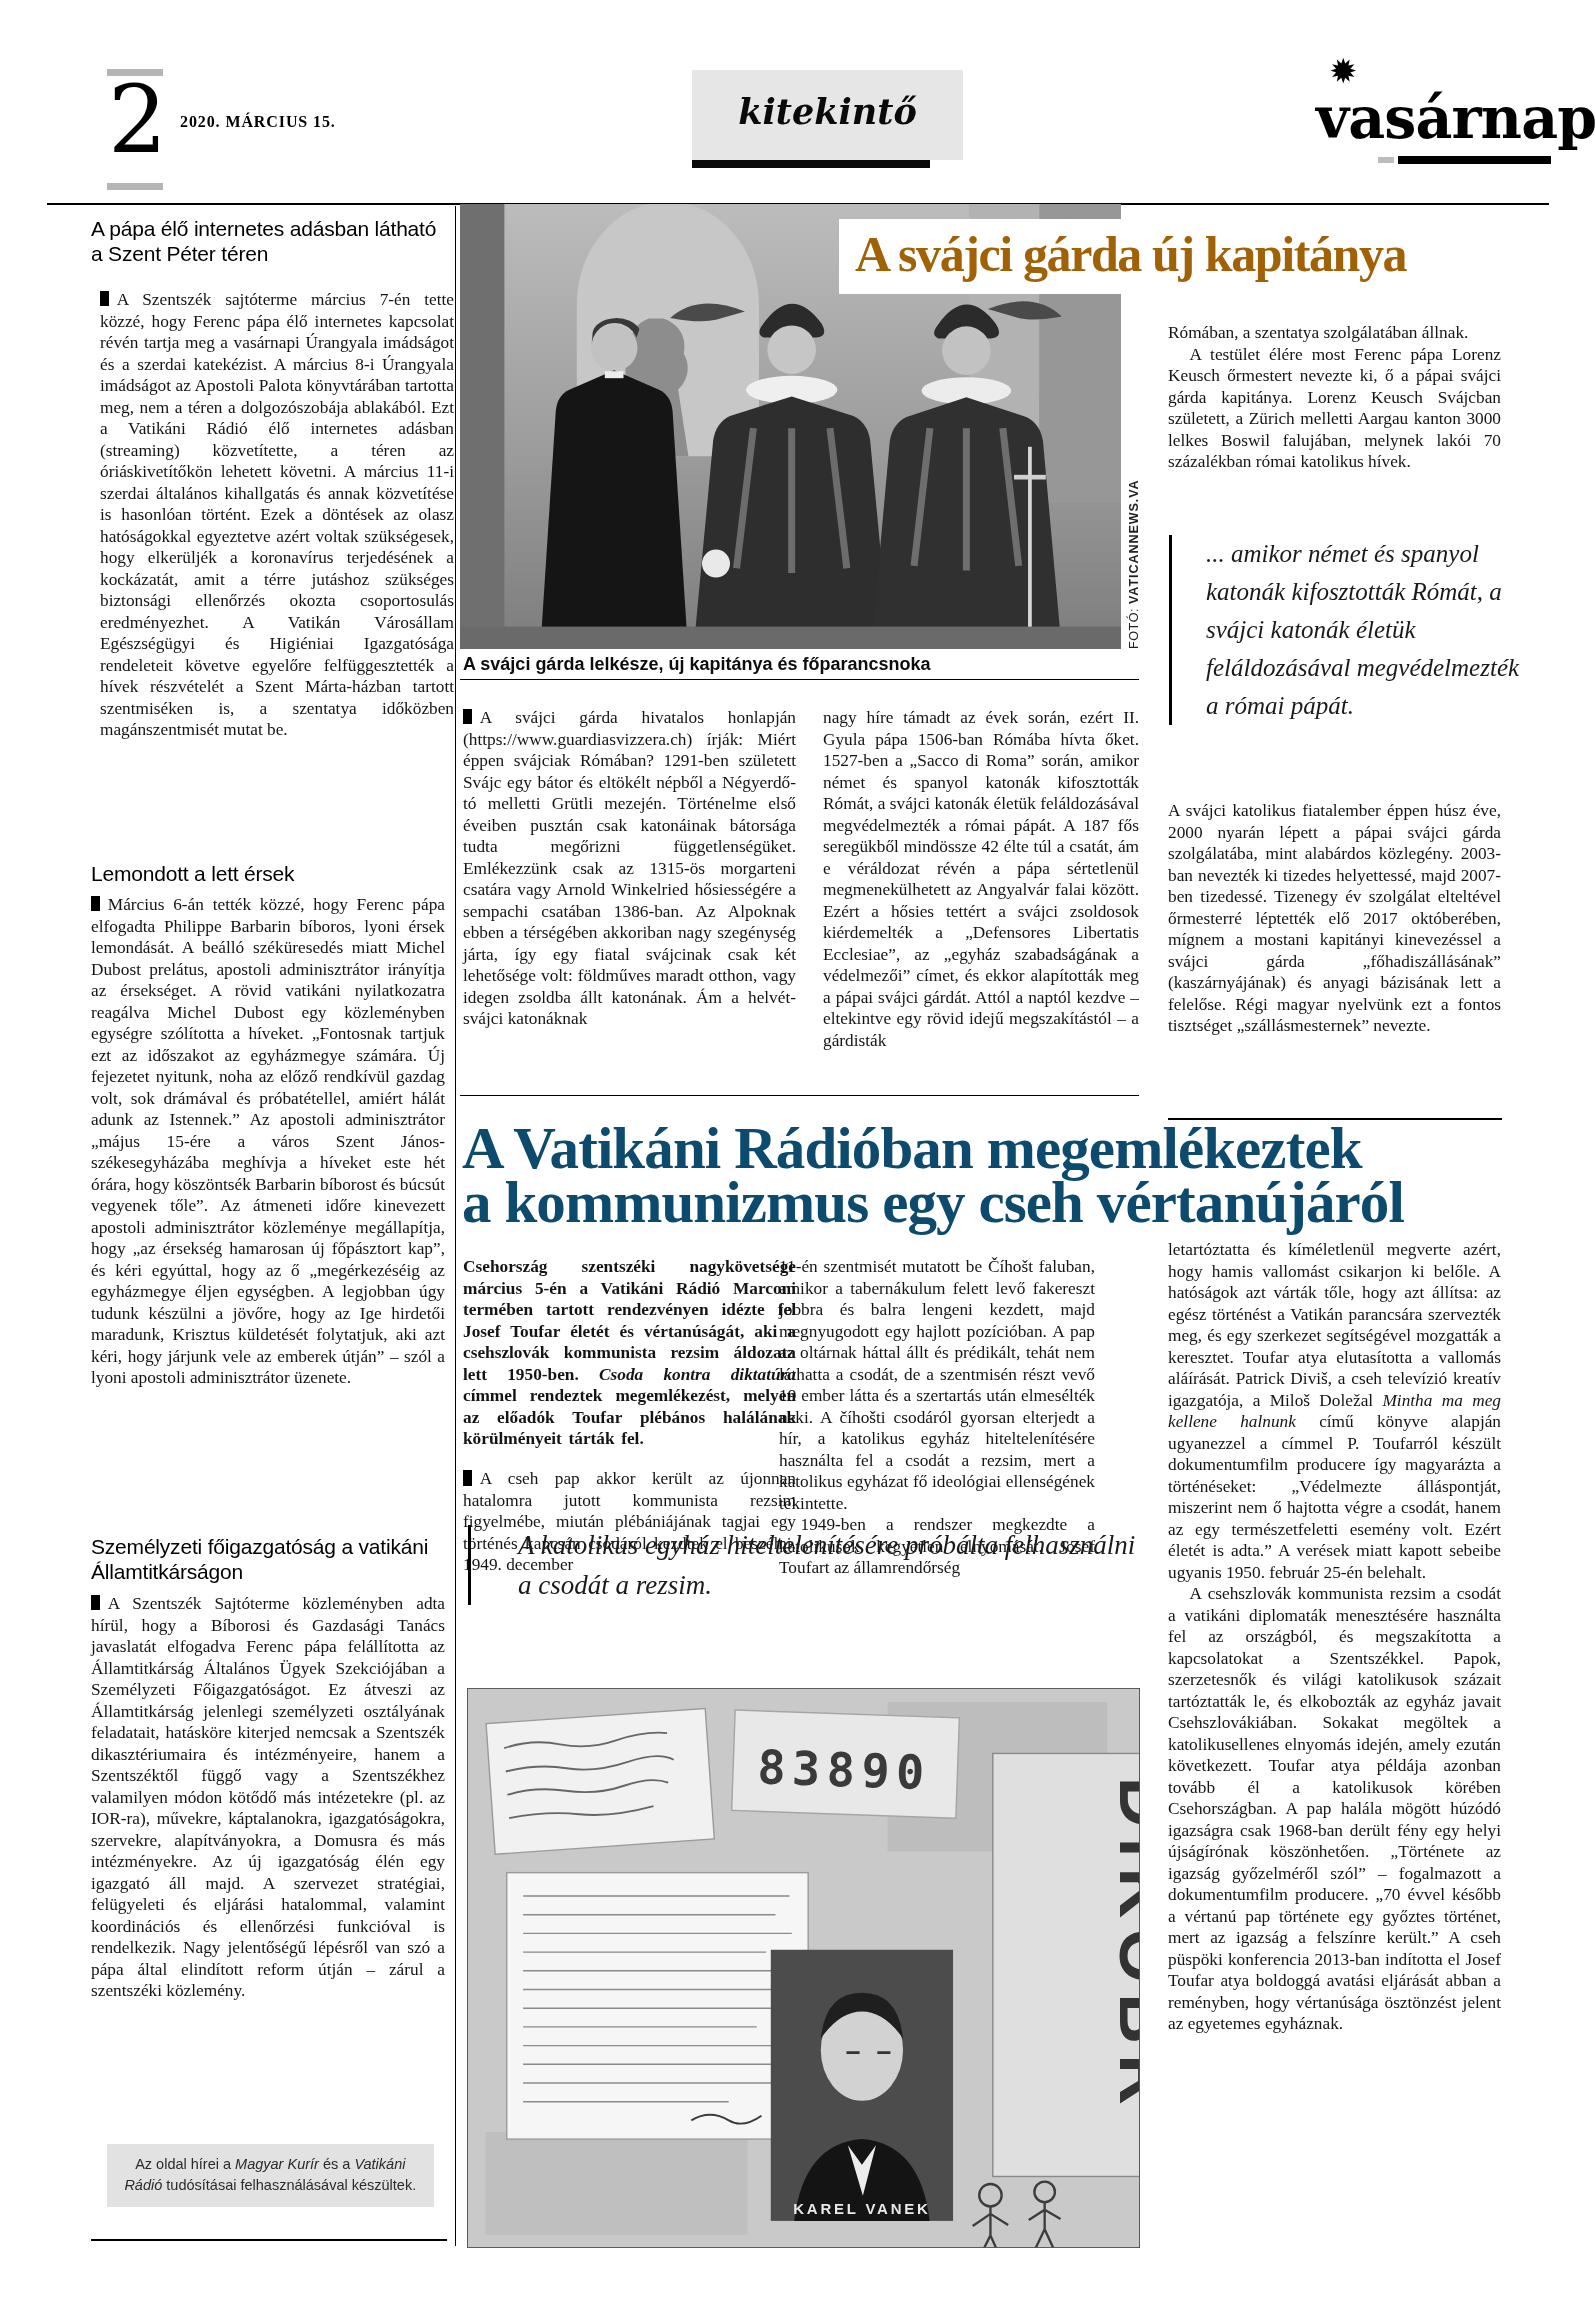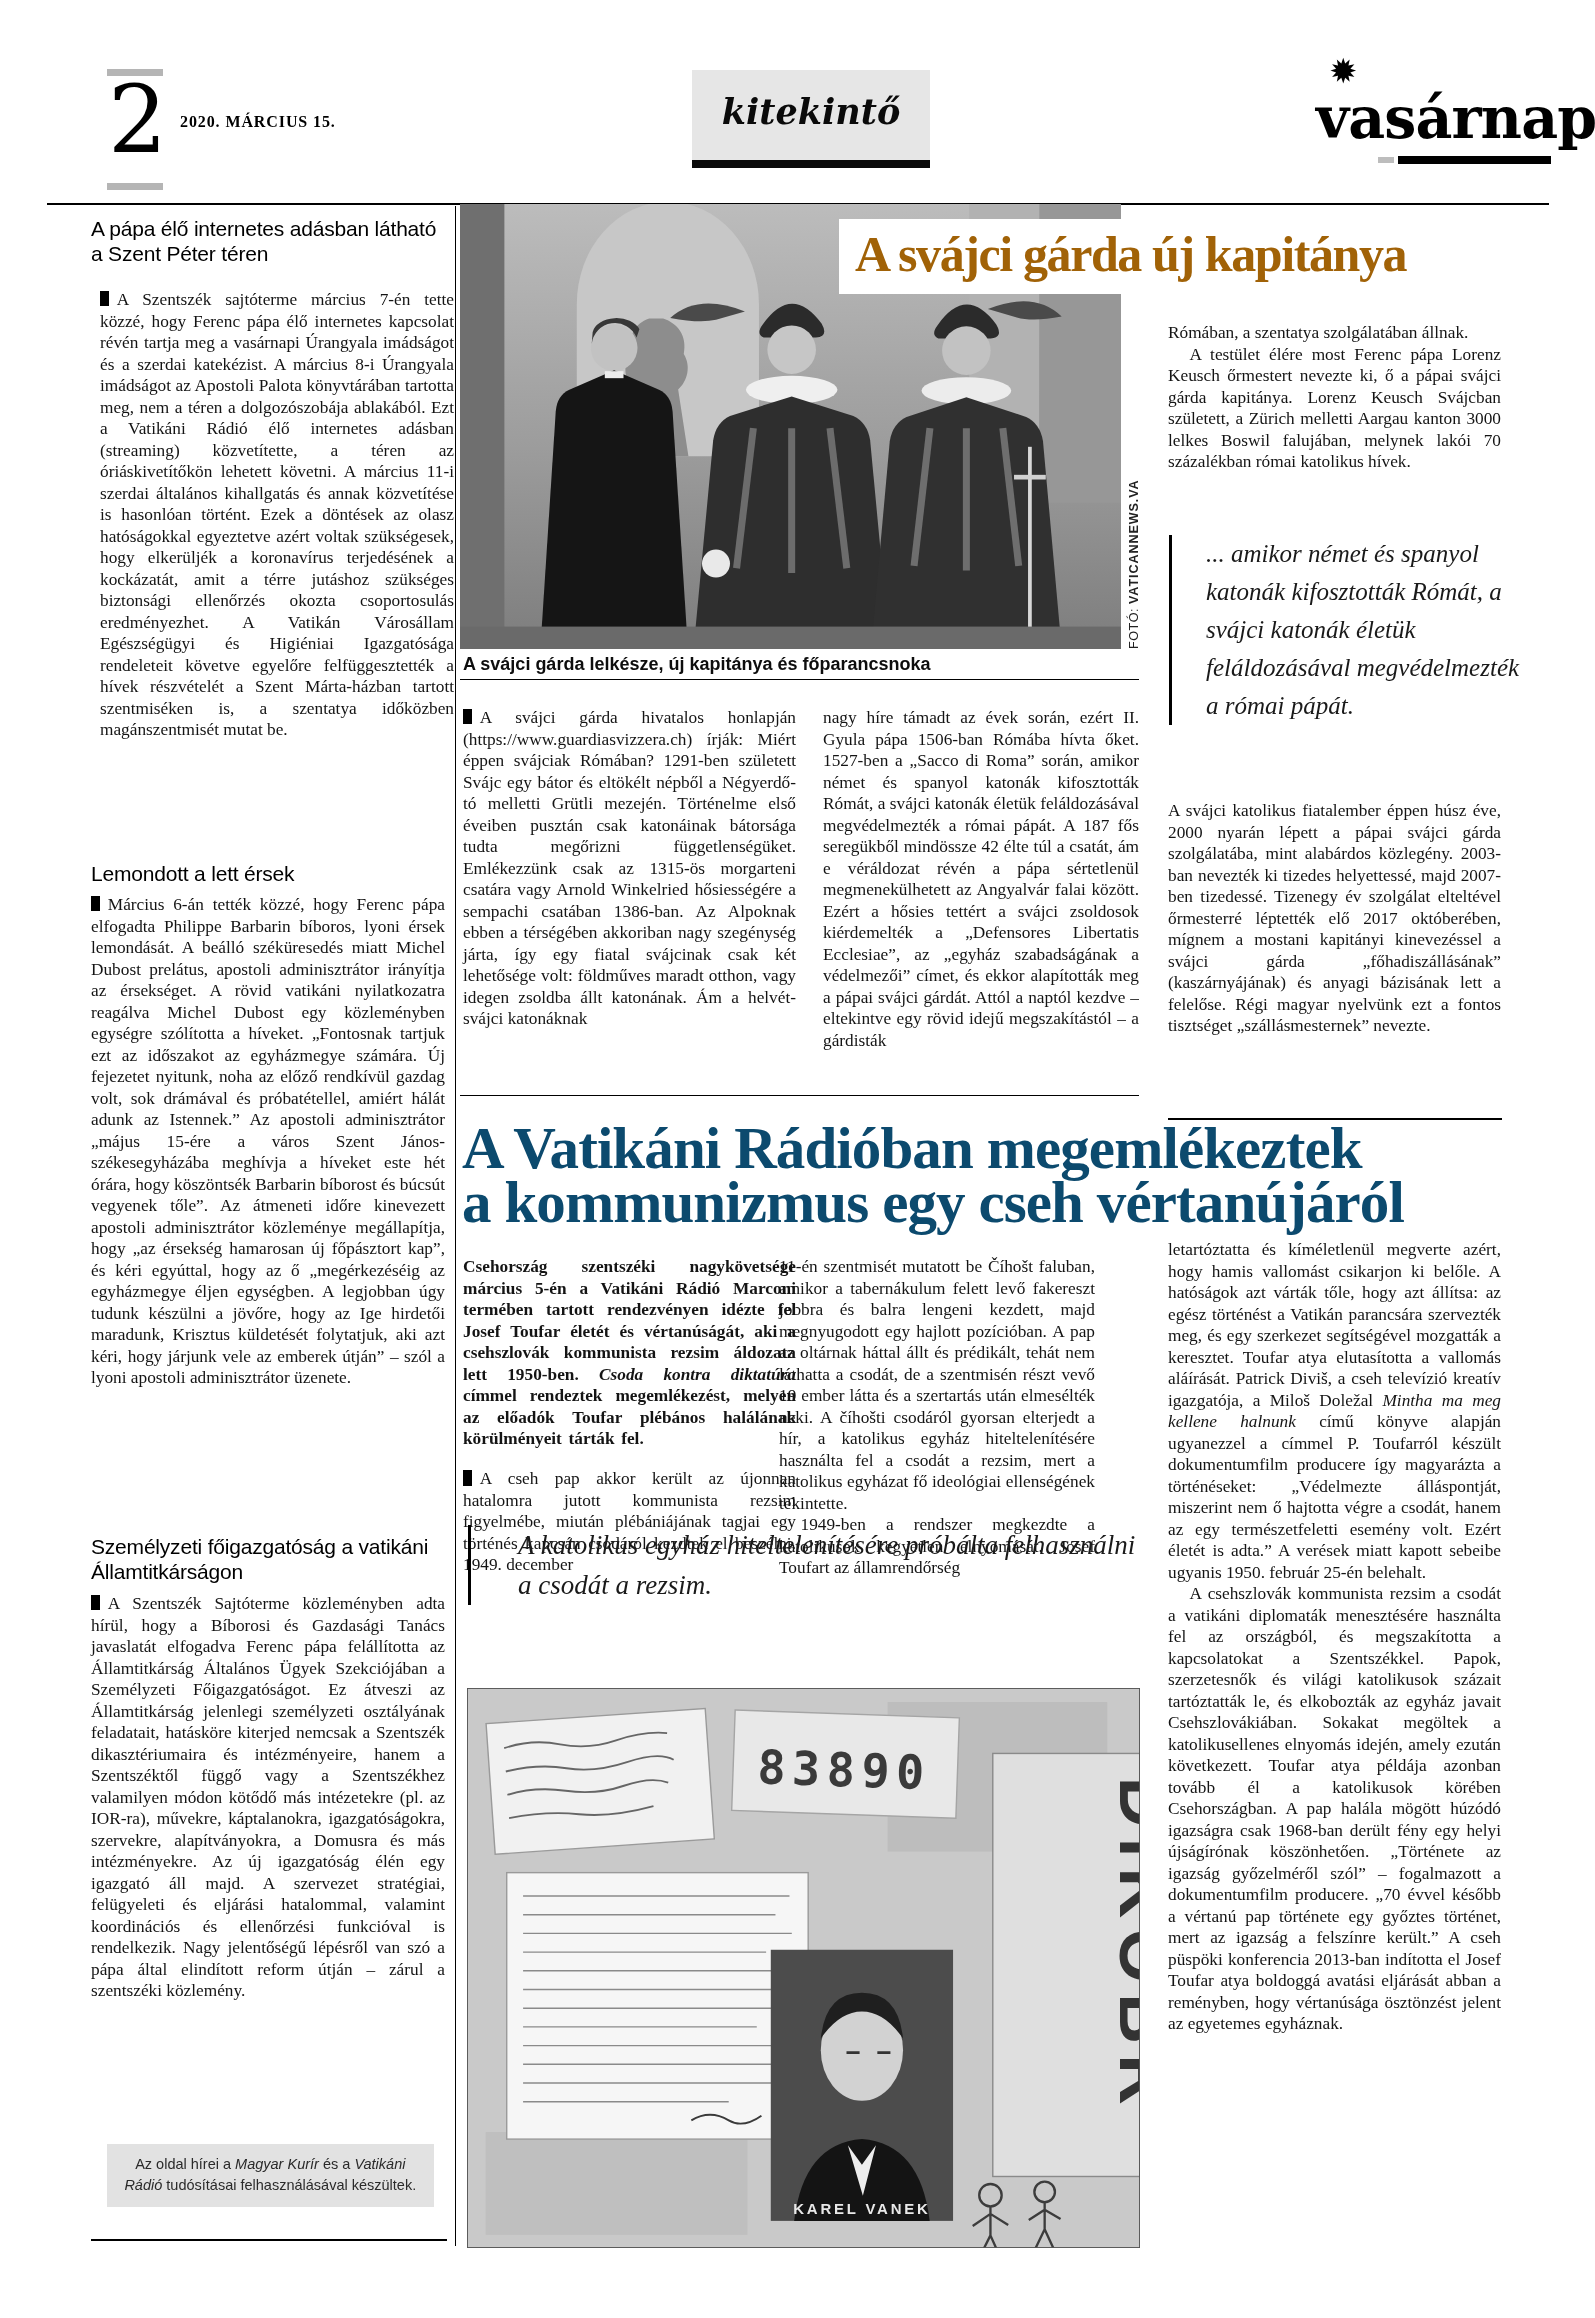--- a/index.html
+++ b/index.html
@@ -37,21 +37,21 @@
 </head>
 <body>
 
 <div class="page">
 
   <div class="abs graydash" style="left:107px;top:69px;width:56px;height:6.5px;"></div>
   <div class="abs pageno" style="left:108px;top:74px;">2</div>
   <div class="abs graydash" style="left:107px;top:183px;width:56px;height:6.5px;"></div>
   <div class="abs issuedate" style="left:180px;top:113px;">2020. MÁRCIUS 15.</div>
 
-  <div class="abs kitbox" style="left:692px;top:70px;width:238px;height:90px;">
+  <div class="abs kitbox" style="left:692px;top:70px;width:271px;height:90px;">
     <span class="kit">kitekintő</span>
   </div>
   <div class="abs kitbar" style="left:692px;top:160px;width:238px;height:8.4px;"></div>
 
   <div class="abs star" style="left:1329px;top:55px;">✹</div>
   <div class="abs masthead" style="left:1281px;top:89px;">vasárnap</div>
   <div class="abs mastsq" style="left:1378px;top:157px;width:16px;height:6px;"></div>
   <div class="abs mastbar" style="left:1398px;top:156px;width:153px;height:8px;"></div>
 
   <div class="abs rule" style="left:47px;top:203px;width:1502px;height:2.3px;"></div>

